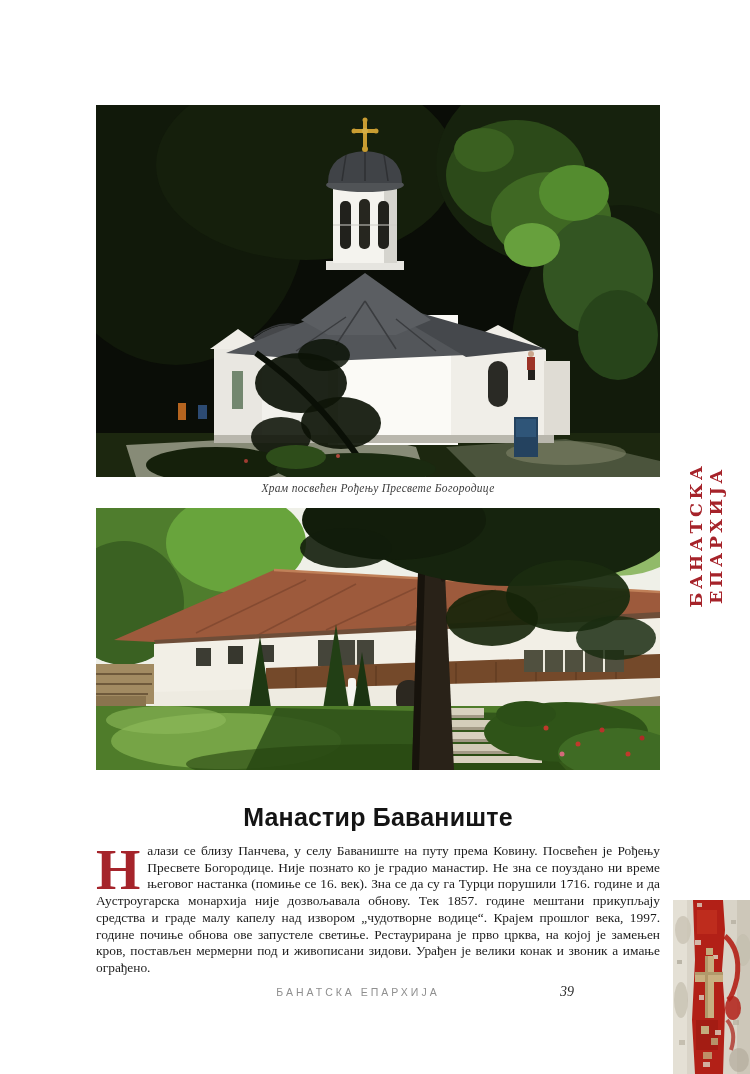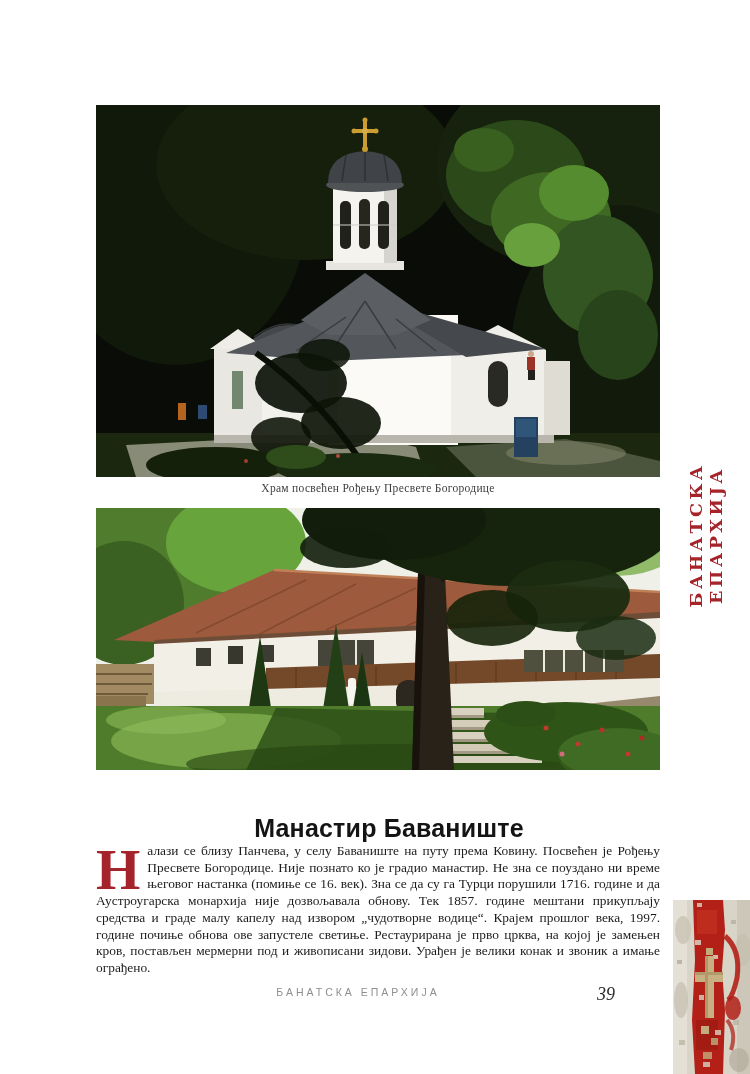--- a/index.html
+++ b/index.html
@@ -6,21 +6,21 @@
   .page {
     position:relative; width:750px; height:1074px; background:#ffffff;
     overflow:hidden; font-family:"Liberation Serif", serif;
   }
   .photo { position:absolute; left:96px; overflow:hidden; }
   .photo svg { display:block; }
   .photo-church { top:105px; width:564px; height:372px; }
   .photo-konak  { top:508px; width:564px; height:262px; }
   .caption {
     position:absolute; left:96px; width:564px; text-align:center;
-    font-family:"Liberation Serif", serif; 
+    font-family:"Liberation Serif", serif; font-style:italic;
     font-size:11.5px; color:#3d3d3d; letter-spacing:0.3px;
   }
   .caption-church { top:482px; }
   .caption-konak  { top:776px; }
   .article-title {
     position:absolute; left:96px; top:803px; width:564px; text-align:center;
     font-family:"Liberation Sans", sans-serif; font-weight:bold;
     font-size:25px; color:#141414; letter-spacing:0.2px;
   }
   .article-body {
@@ -32,23 +32,23 @@
     float:left; font-family:"Liberation Serif", serif; font-weight:bold;
     font-size:57px; line-height:47px; color:#a5242b;
     margin:3px 7px 0 0;
   }
   .footer-label {
     position:absolute; left:96px; top:986px; width:524px; text-align:center;
     font-family:"Liberation Sans", sans-serif; font-size:10.5px;
     letter-spacing:3px; color:#8f8f8f;
   }
   .page-number {
-    position:absolute; left:560px; top:984px; width:92px; text-align:center;
+    position:absolute; left:560px; top:984px; width:92px; text-align:left;
     font-family:"Liberation Serif", serif; font-style:italic;
-    font-size:18px; color:#2b2b2b;
+    font-size:14px; color:#2b2b2b;
   }
   .side-label {
     position:absolute; left:559px; top:522px; width:280px; height:26px;
     transform:rotate(-90deg); text-align:center;
     font-family:"DejaVu Serif", serif; font-weight:bold;
     font-size:17.5px; letter-spacing:3.5px; color:#a6232a;
   }
   .fresco { position:absolute; left:673px; top:900px; width:77px; height:174px; overflow:hidden; }
 </style>
 </head>
@@ -205,21 +205,21 @@
       <polygon points="340,60 424,18 434,30 346,74" fill="#1f1a12" opacity="0.9"></polygon>
       <ellipse cx="420" cy="22" rx="155" ry="56" fill="#16240e"></ellipse>
       <ellipse cx="298" cy="12" rx="92" ry="40" fill="#121d0b"></ellipse>
       <ellipse cx="472" cy="88" rx="62" ry="36" fill="#1a2c10" opacity="0.95"></ellipse>
       <ellipse cx="396" cy="110" rx="46" ry="28" fill="#152309" opacity="0.9"></ellipse>
       <ellipse cx="520" cy="130" rx="40" ry="22" fill="#1a2c10" opacity="0.85"></ellipse>
       <ellipse cx="250" cy="40" rx="46" ry="20" fill="#121d0b" opacity="0.9"></ellipse>
     </svg>
   </figure>
 
-  <h1 class="article-title" style="margin:11px">Манастир Баваниште</h1>
+  <h1 class="article-title" style="margin:0">Манастир Баваниште</h1>
 
   <div class="article-body">
     <span class="drop-cap">Н</span><span>алази се близу Панчева, у селу Баваниште на путу према Ковину. Посвећен је Рођењу Пресвете Богородице. Није познато ко је градио манастир. Не зна се поуздано ни време његовог настанка (помиње се 16. век). Зна се да су га Турци порушили 1716. године и да Аустроугарска монархија није дозвољавала обнову. Тек 1857. године мештани прикупљају средства и граде малу капелу над извором „чудотворне водице“. Крајем прошлог века, 1997. године почиње обнова ове запустеле светиње. Рестаурирана је прво црква, на којој је замењен кров, постављен мермерни под и живописани зидови. Урађен је велики конак и звоник а имање ограђено.</span>
   </div>
 
   <div class="footer-label">БАНАТСКА ЕПАРХИЈА</div>
   <div class="page-number">39</div>
 
   <div class="side-label">БАНАТСКА ЕПАРХИЈА</div>
 

